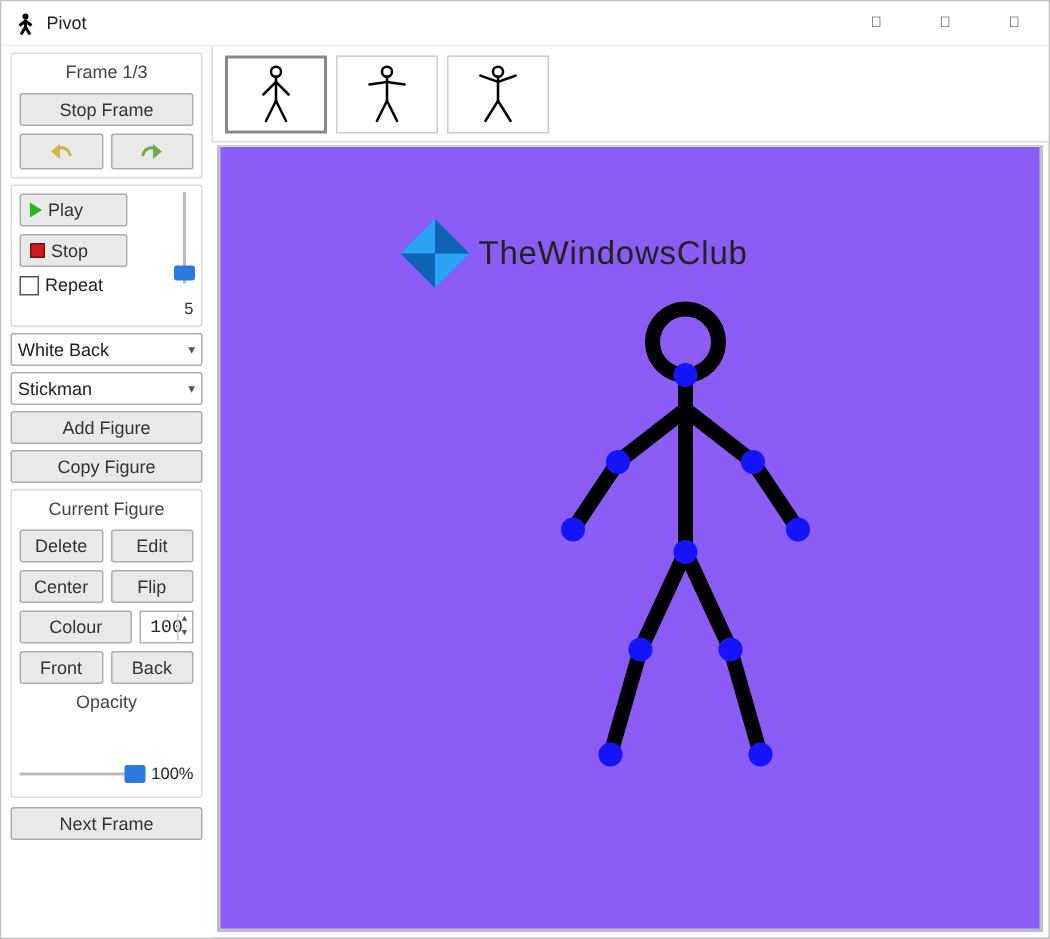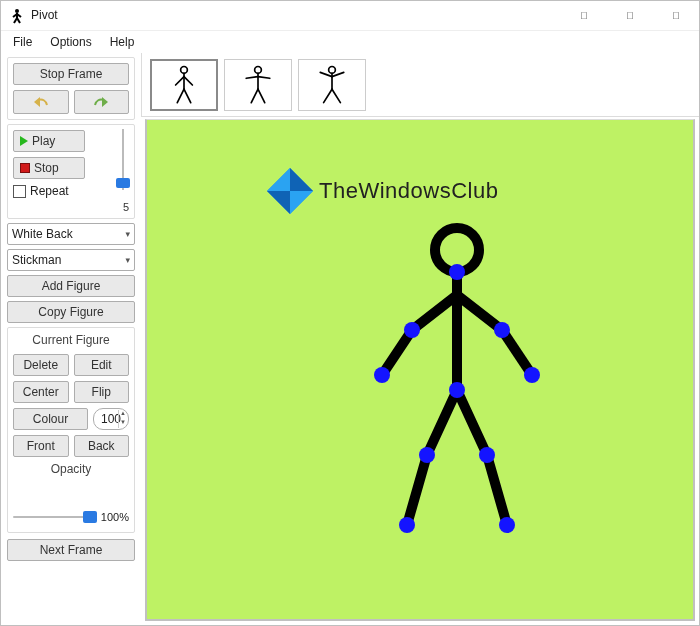--- a/index.html
+++ b/index.html
@@ -80,41 +80,41 @@
     border:1px solid var(--btn-border);background:#fff;border-radius:2px;
     padding:2px 4px;height:22px;font-size:12px;
   }
   .combo .chev{font-size:9px;color:#555;}
   .repeat-row{display:flex;align-items:center;gap:4px;}
   .chk{width:13px;height:13px;border:1px solid #555;background:#fff;display:inline-block;}
   .slider-track{flex:1;height:20px;display:flex;align-items:center;position:relative;}
   .track-line{height:2px;background:#bbb;flex:1;border-radius:1px;}
   .slider-thumb{width:14px;height:12px;background:#2a7ae2;border-radius:2px;position:absolute;top:4px;}
   .slider-val{font-size:11px;color:#333;text-align:right;}
-  .stepper{width:36px;height:22px;border:1px solid var(--btn-border);background:#fff;border-radius:10px;display:flex;align-items:center;justify-content:center;position:relative;font-size:12px;}
+  .stepper{width:36px;height:22px;border:1px solid var(--btn-border);background:#fff;border-radius:0;display:flex;align-items:center;justify-content:center;position:relative;font-size:12px;font-family:Liberation Mono, monospace;}
   .stepper .arrows{position:absolute;right:1px;top:1px;bottom:1px;width:9px;display:flex;flex-direction:column;}
   .stepper .arrows span{flex:1;font-size:6px;line-height:7px;color:#555;border-left:1px solid #ccc;text-align:center;}
   
   .canvas-col{flex:1;display:flex;flex-direction:column;min-width:0;}
   .frame-strip{
     height:64px;border-bottom:1px solid #dcdcdc;
     display:flex;align-items:center;gap:6px;padding:6px 8px;
     background:#fff;
     border-left:1px solid #dcdcdc;
   }
   .frame-thumb{
     width:68px;height:52px;border:1px solid #ccc;background:#fff;
     display:flex;align-items:center;justify-content:center;
   }
   .frame-thumb.sel{border:2px solid #8a8a8a;}
   .frame-thumb svg{width:34px;height:42px;}
   .canvas-wrap{
     flex:1;border:2px inset #c8c8c8;border-top:1px solid #dcdcdc;
     border-left:2px solid #c0c0c0;border-right:2px solid #c0c0c0;border-bottom:2px solid #c0c0c0;
-    margin:2px 4px 4px 4px;position:relative;background:#bef264;overflow:hidden;
+    margin:2px 4px 4px 4px;position:relative;background:#8b5cf6;overflow:hidden;
   }
   .canvas{position:absolute;inset:0;}
   .watermark{
     position:absolute;top:48px;left:120px;
     display:flex;align-items:center;gap:6px;
   }
   .watermark svg.logo{width:46px;height:46px;}
   .watermark .wm-text{font-size:22px;color:#222;letter-spacing:.5px;}
   .stickman{position:absolute;top:100px;left:210px;}
   
@@ -143,31 +143,27 @@
       </svg>
       <span class="title-text">Pivot</span>
     </div>
     <div class="win-controls">
       <div class="win-btn"></div>
       <div class="win-btn"></div>
       <div class="win-btn close"></div>
     </div>
   </div>
 
-  <div class="menubar">
-    <div class="menu-item">File</div>
-    <div class="menu-item">Options</div>
-    <div class="menu-item">Help</div>
-  </div>
 
   <div class="body-area">
 
     <div class="sidebar">
 
       <div class="group">
+        <div class="group-label">Frame 1/3</div>
         <button class="btn">Stop Frame</button>
         <div class="row">
           <button class="btn nav-btn">
             <svg width="16" height="14" viewBox="0 0 16 14">
                 <path d="M7 2 L1 7 L7 12 Z" fill="#d6b24a"></path>
                 <path d="M5 5 Q12 3 14 10" stroke="#d6b24a" stroke-width="2" fill="none"></path>
               </svg>
           </button>
           <button class="btn nav-btn">
             <svg width="16" height="14" viewBox="0 0 16 14">

